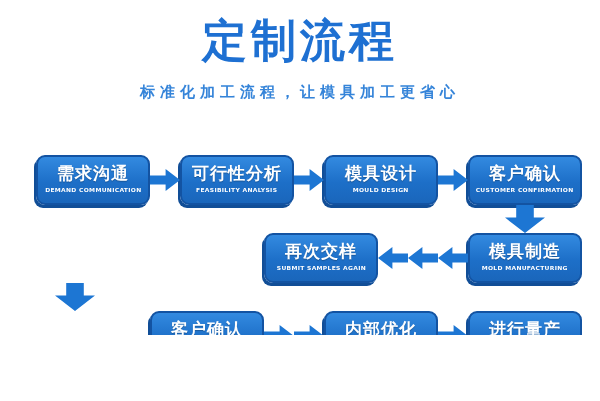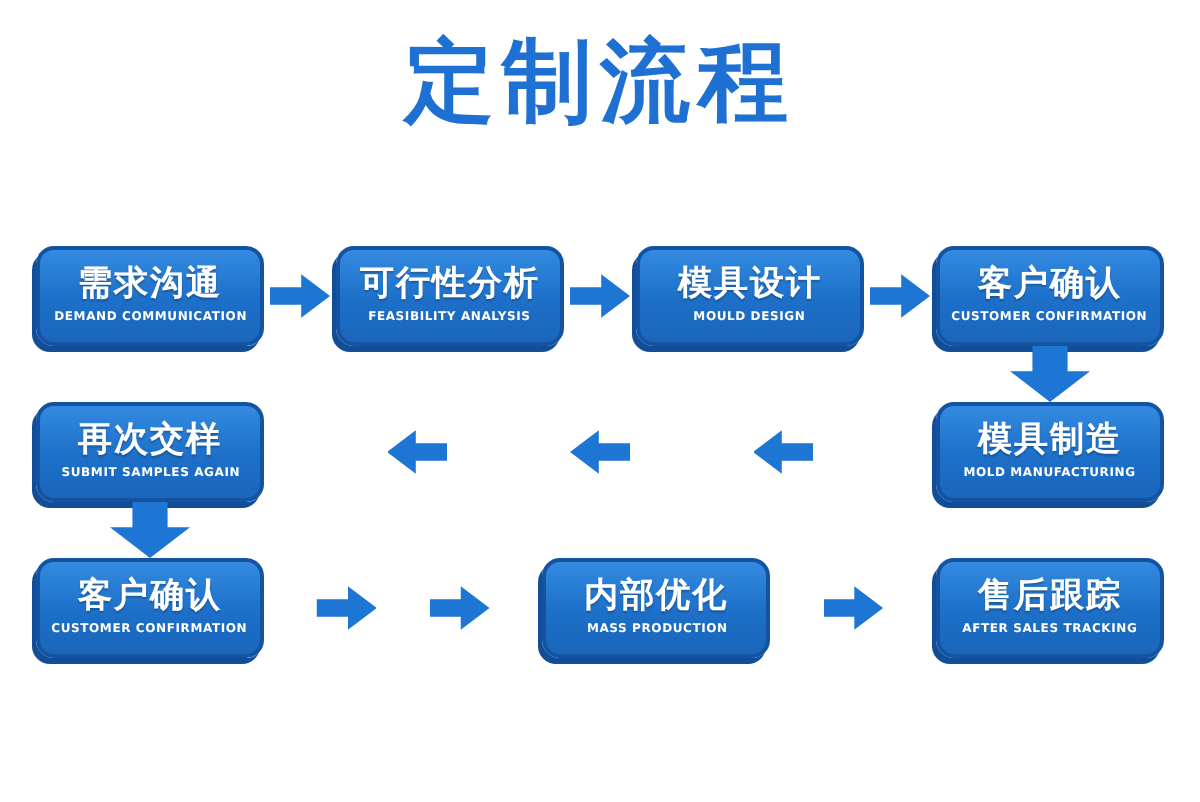--- a/index.html
+++ b/index.html
@@ -26,21 +26,21 @@
     text-align: center;
     font-size: 15px;
     font-weight: bold;
     letter-spacing: 5px;
     color: var(--subtitle, #3584d9);
   }
   .flow { margin-top: 52px; }
   .flow-row {
     display: flex;
     align-items: center;
-    justify-content: space-between;
+    justify-content: flex-end;
     padding: 0 18px;
     height: 52px;
   }
   .step {
     width: 114px;
     height: 50px;
     border-radius: 9px;
     background: linear-gradient(180deg, var(--box-top, #338ae0) 0%, #1d6fc8 55%, var(--box-bottom, #1a66bb) 100%);
     border: 2px solid #1353a2;
     box-shadow: -2px 3px 0 0 var(--box-edge, #114e97);
@@ -85,20 +85,21 @@
   }
   .connector.right .arrow-down { left: 505px; }
   .connector.left  .arrow-down { left: 55px; }
 </style>
 </head>
 <body>
 
 <div class="page">
 
   <div class="title">定制流程</div>
+  <div class="subtitle">标准化加工流程，让模具加工更省心</div>
 
   <div class="flow">
 
     <div class="flow-row">
       <div class="step">
         <div class="step-zh">需求沟通</div>
         <div class="step-en">DEMAND COMMUNICATION</div>
       </div>
       <div class="arrow-h arrow-right-shape"></div>
       <div class="step">
@@ -145,19 +146,19 @@
         <div class="step-en">CUSTOMER CONFIRMATION</div>
       </div>
       <div class="arrow-h arrow-right-shape"></div>
       <div class="arrow-h arrow-right-shape"></div>
       <div class="step">
         <div class="step-zh">内部优化</div>
         <div class="step-en">MASS PRODUCTION</div>
       </div>
       <div class="arrow-h arrow-right-shape"></div>
       <div class="step">
-        <div class="step-zh">售后跟踪</div>
+        <div class="step-zh">进行量产</div>
         <div class="step-en">AFTER SALES TRACKING</div>
       </div>
     </div>
 
   </div>
 </div>
 
 </body></html>

